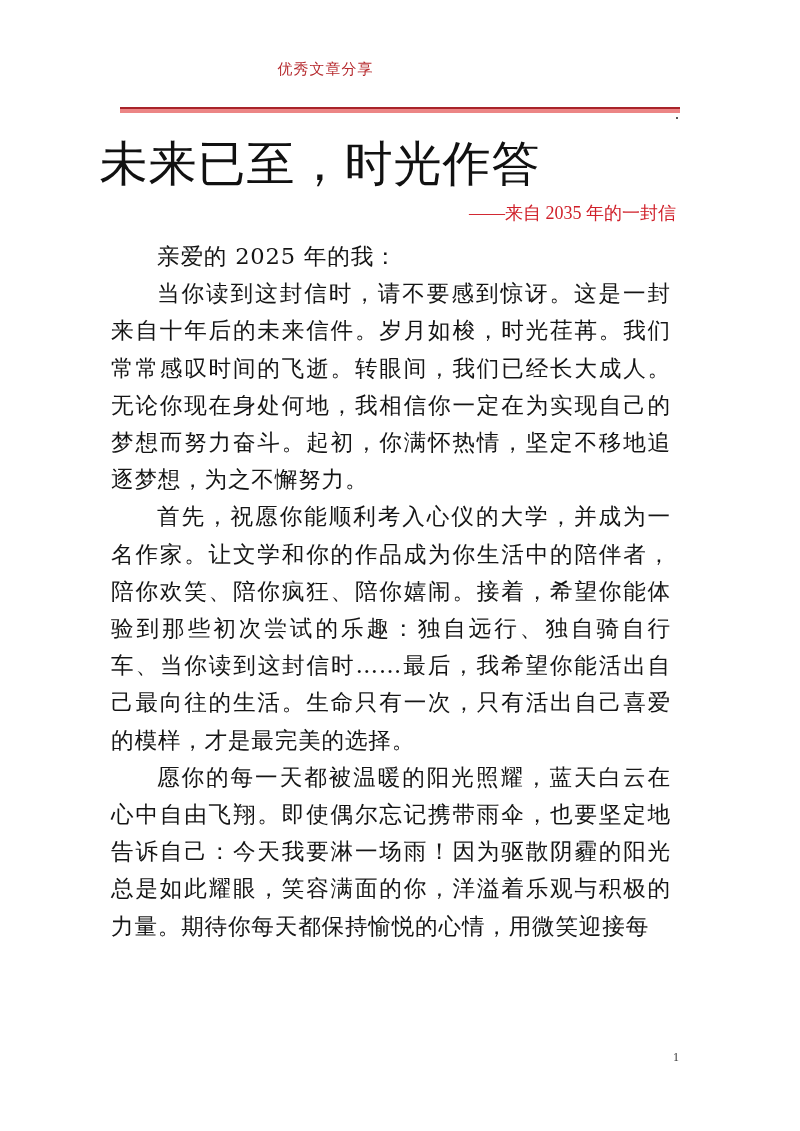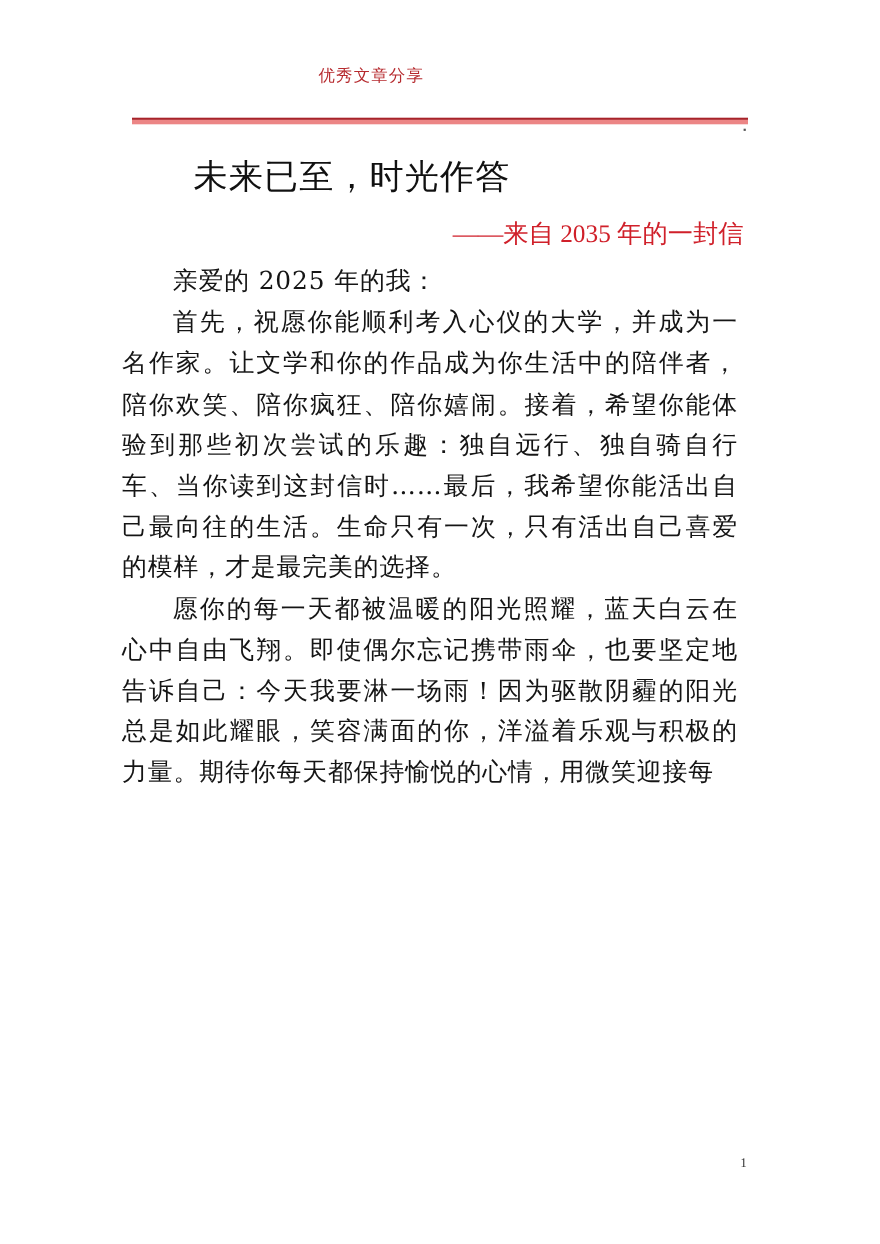--- a/index.html
+++ b/index.html
@@ -10,21 +10,21 @@
     body {
       width: 800px;
       height: 1131px;
       position: relative;
       overflow: hidden;
       font-family: "DejaVu Serif", "Liberation Serif", serif;
       color: #111111;
     }
     .header {
       position: absolute;
-      left: 12px;
+      left: 0;
       top: 58px;
       width: 651px;
       text-align: center;
     }
     .header-title {
       font-family: "DejaVu Serif", "Liberation Serif", serif;
       font-size: 15px;
       line-height: 22px;
       color: #b62a2e;
       letter-spacing: 1px;
@@ -58,32 +58,32 @@
       width: 2px;
       height: 2px;
       background: #555;
     }
     .title {
       position: absolute;
       left: 0;
       top: 138px;
       width: 640px;
       text-align: center;
-      font-family: Liberation Mono, monospace;
-      font-size: 31px;
+      font-family: Liberation Serif, serif;
+      font-size: 48px;
       line-height: 52px;
       color: #111111;
       letter-spacing: 1px;
     }
     .subtitle {
       position: absolute;
       right: 124px;
       top: 196px;
       font-family: "Liberation Serif", "DejaVu Serif", serif;
-      font-size: 23px;
+      font-size: 18px;
       line-height: 34px;
       color: #d0202a;
       white-space: nowrap;
     }
     .body-text {
       position: absolute;
       left: 111px;
       top: 238px;
       width: 560px;
     }
@@ -122,17 +122,18 @@
 </div>
 
 <div class="corner-mark"></div>
 
 <h1 class="title" style="margin:0;font-weight:normal;">未来已至，时光作答</h1>
 
 <div class="subtitle">——来自 2035 年的一封信</div>
 
 <div class="body-text">
   <p class="para indent">亲爱的 2025 年的我：</p>
+  <p class="para indent">当你读到这封信时，请不要感到惊讶。这是一封来自十年后的未来信件。岁月如梭，时光荏苒。我们常常感叹时间的飞逝。转眼间，我们已经长大成人。无论你现在身处何地，我相信你一定在为实现自己的梦想而努力奋斗。起初，你满怀热情，坚定不移地追逐梦想，为之不懈努力。</p>
   <p class="para indent">首先，祝愿你能顺利考入心仪的大学，并成为一名作家。让文学和你的作品成为你生活中的陪伴者，陪你欢笑、陪你疯狂、陪你嬉闹。接着，希望你能体验到那些初次尝试的乐趣：独自远行、独自骑自行车、当你读到这封信时……最后，我希望你能活出自己最向往的生活。生命只有一次，只有活出自己喜爱的模样，才是最完美的选择。</p>
   <p class="para indent">愿你的每一天都被温暖的阳光照耀，蓝天白云在心中自由飞翔。即使偶尔忘记携带雨伞，也要坚定地告诉自己：今天我要淋一场雨！因为驱散阴霾的阳光总是如此耀眼，笑容满面的你，洋溢着乐观与积极的力量。期待你每天都保持愉悦的心情，用微笑迎接每</p>
 </div>
 
 <div class="page-number">1</div>
 
 </body></html>

